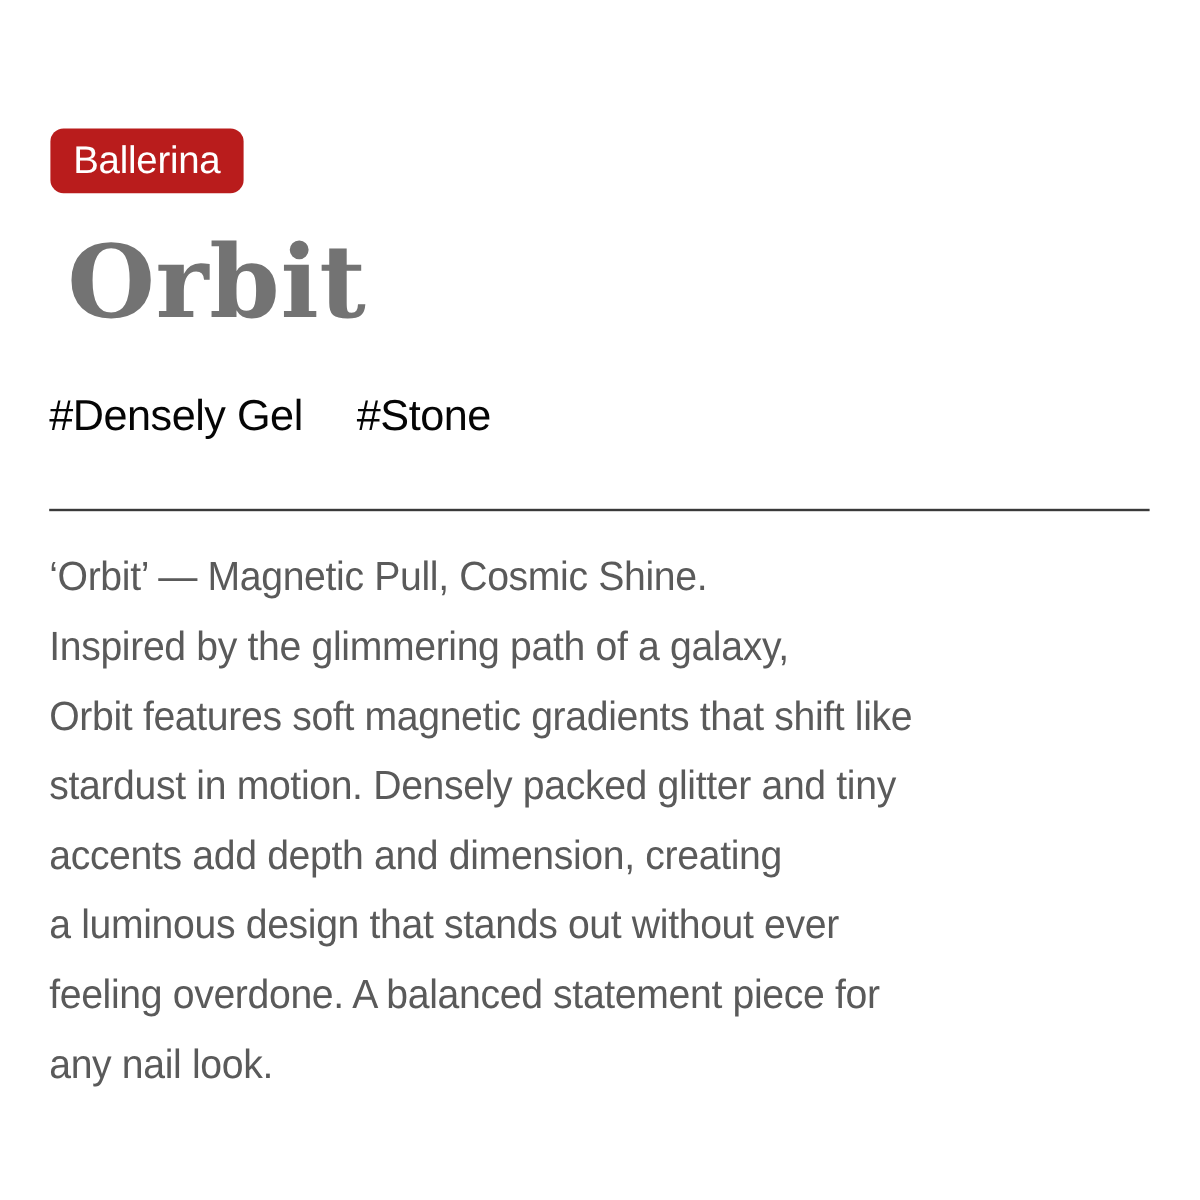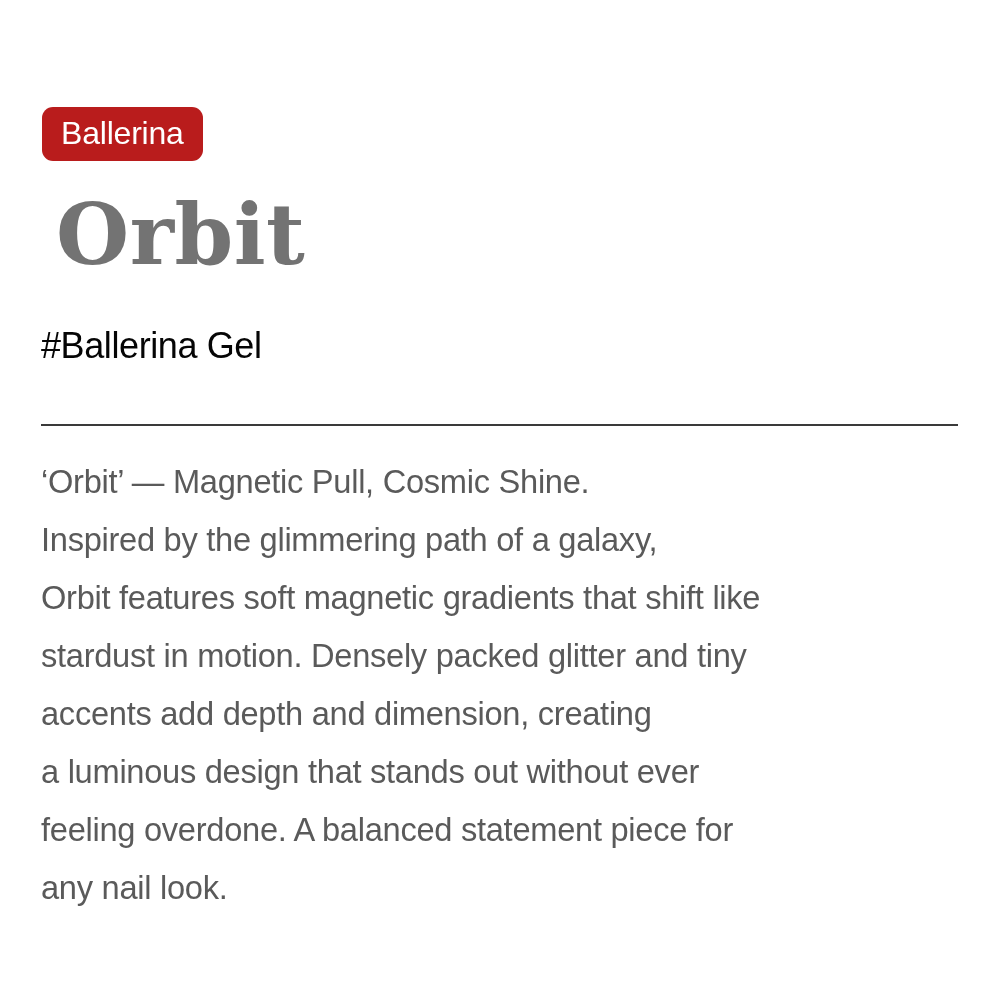--- a/index.html
+++ b/index.html
@@ -113,21 +113,22 @@
 
 <div class="page">
 
   <div class="badge-row">
     <span class="badge">Ballerina</span>
   </div>
 
   <h1 class="title">Orbit</h1>
 
   <div class="tags">
-    <span class="tag">#Ballerina Gel</span>
+    <span class="tag">#Densely Gel</span>
+    <span class="tag">#Stone</span>
   </div>
 
   <div class="divider"></div>
 
   <div class="description">
     <div class="desc-line">‘Orbit’ — Magnetic Pull, Cosmic Shine.</div>
     <div class="desc-line">Inspired by the glimmering path of a galaxy,</div>
     <div class="desc-line">Orbit features soft magnetic gradients that shift like</div>
     <div class="desc-line">stardust in motion. Densely packed glitter and tiny</div>
     <div class="desc-line">accents add depth and dimension, creating</div>

